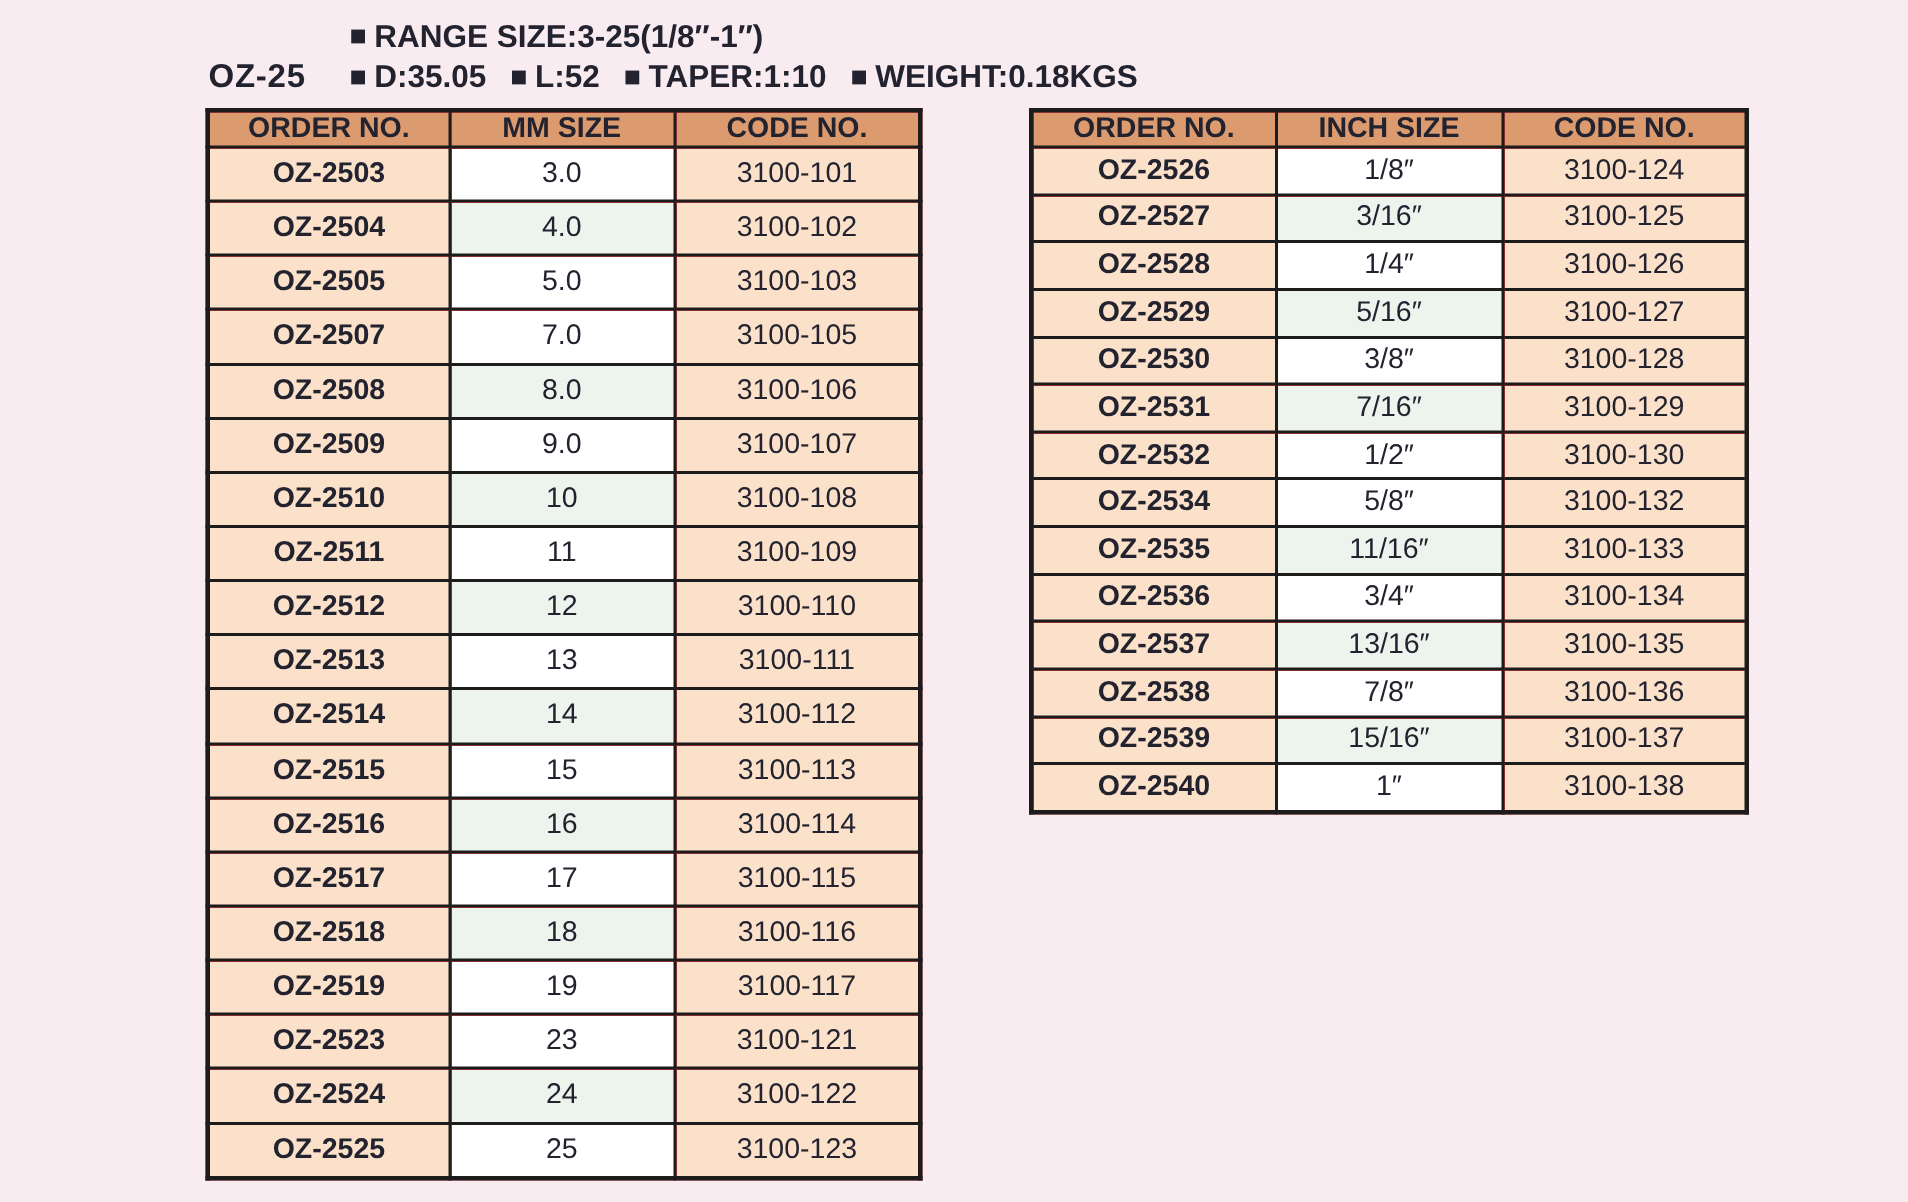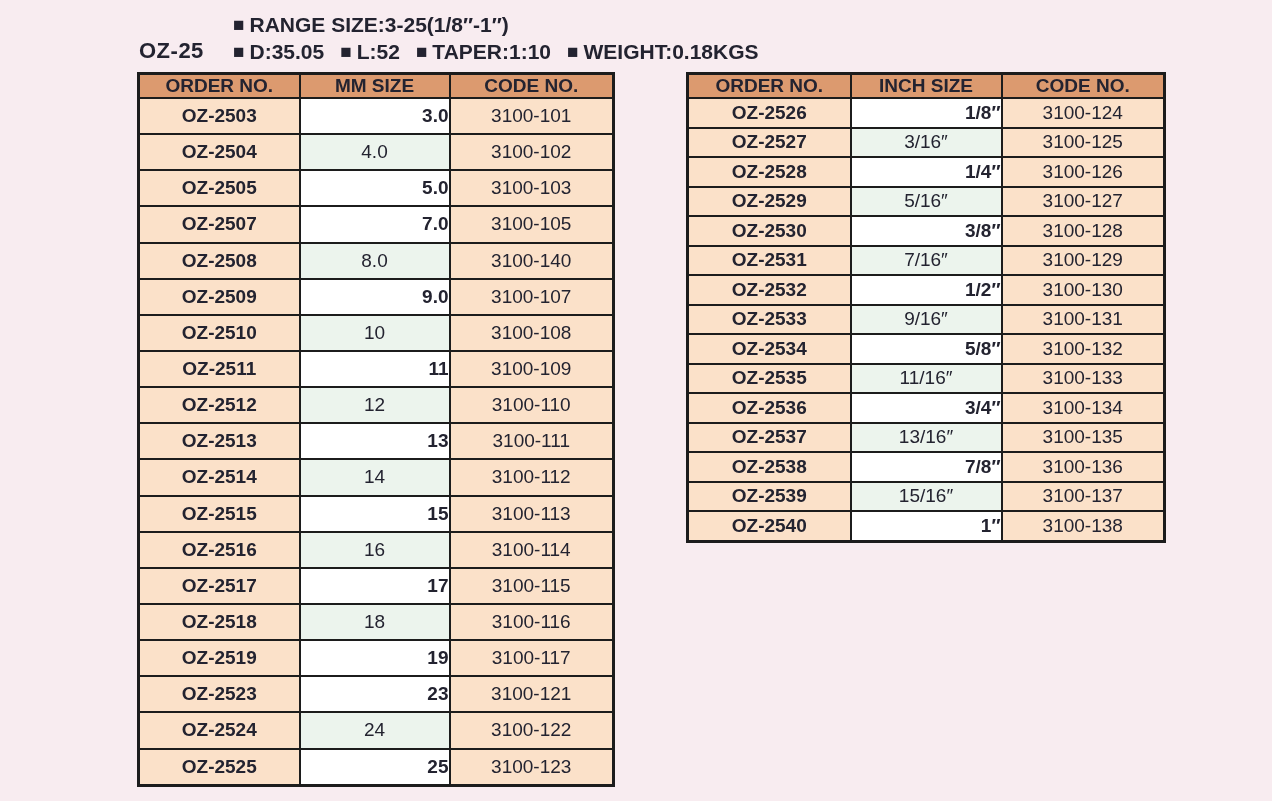--- a/index.html
+++ b/index.html
@@ -46,21 +46,21 @@
     padding:0;
     overflow:hidden;
     white-space:nowrap;
   }
   .data-table th {
     background:#DC9A6F;
     font-weight:bold;
   }
   td.cell-order { background:#FBE1C9; font-weight:bold; }
   td.cell-code  { background:#FBE1C9; font-weight:normal;margin-top:16px; }
-  td.size-white { background:#FFFFFF; font-weight:bold;text-align:right; }
+  td.size-white { background:#FFFFFF; font-weight:normal; }
   td.size-mint  { background:#ECF4ED; font-weight:normal; }
 </style>
 </head>
 <body>
 
 <div class="page-header">
   <div class="model-title">OZ-25</div>
 
   <div class="spec-line spec-line-1">
     <span class="bullet">■</span><span>RANGE SIZE:3-25(1/8″-1″)</span>
@@ -101,21 +101,21 @@
         <td class="cell-code">3100-103</td>
       </tr>
       <tr>
         <td class="cell-order">OZ-2507</td>
         <td class="size-white">7.0</td>
         <td class="cell-code">3100-105</td>
       </tr>
       <tr>
         <td class="cell-order">OZ-2508</td>
         <td class="size-mint">8.0</td>
-        <td class="cell-code">3100-140</td>
+        <td class="cell-code">3100-106</td>
       </tr>
       <tr>
         <td class="cell-order">OZ-2509</td>
         <td class="size-white">9.0</td>
         <td class="cell-code">3100-107</td>
       </tr>
       <tr>
         <td class="cell-order">OZ-2510</td>
         <td class="size-mint">10</td>
         <td class="cell-code">3100-108</td>
@@ -226,25 +226,20 @@
         <td class="cell-order">OZ-2531</td>
         <td class="size-mint">7/16″</td>
         <td class="cell-code">3100-129</td>
       </tr>
       <tr>
         <td class="cell-order">OZ-2532</td>
         <td class="size-white">1/2″</td>
         <td class="cell-code">3100-130</td>
       </tr>
       <tr>
-        <td class="cell-order">OZ-2533</td>
-        <td class="size-mint">9/16″</td>
-        <td class="cell-code">3100-131</td>
-      </tr>
-      <tr>
         <td class="cell-order">OZ-2534</td>
         <td class="size-white">5/8″</td>
         <td class="cell-code">3100-132</td>
       </tr>
       <tr>
         <td class="cell-order">OZ-2535</td>
         <td class="size-mint">11/16″</td>
         <td class="cell-code">3100-133</td>
       </tr>
       <tr>

